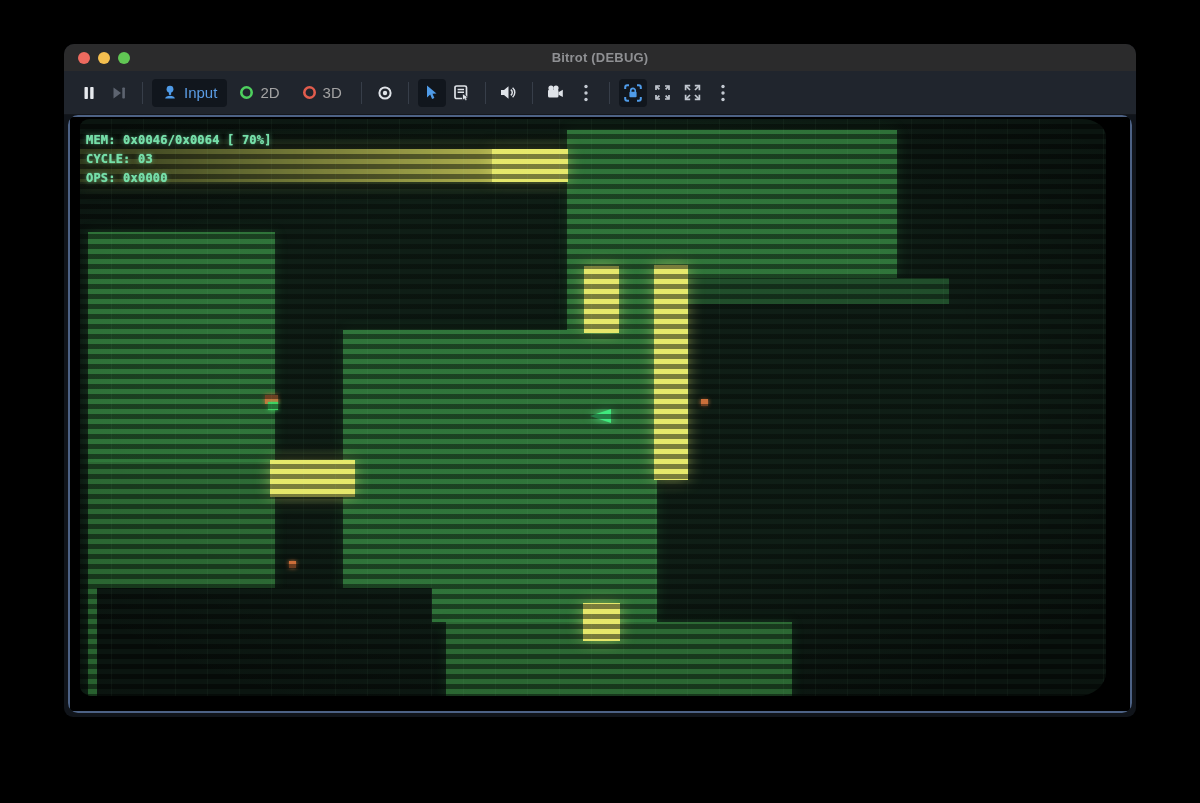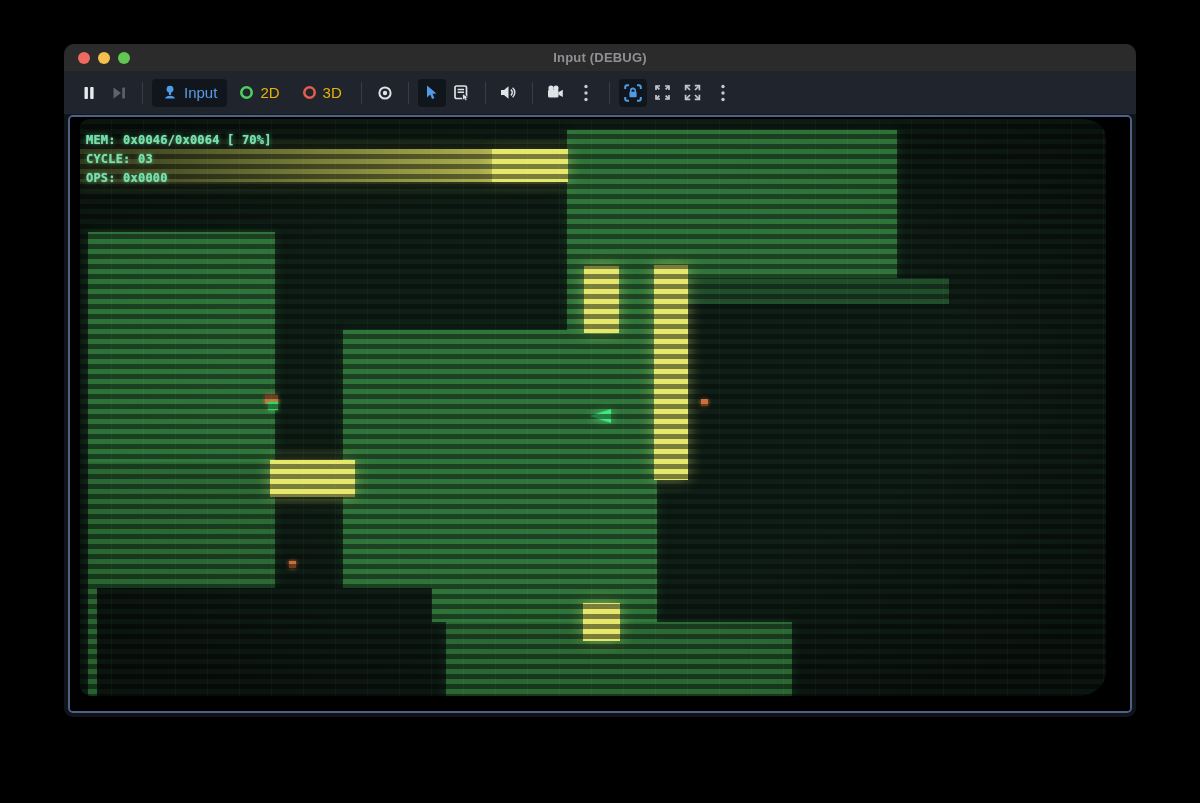--- a/index.html
+++ b/index.html
@@ -16,29 +16,29 @@
   .traffic { position:absolute; left:14px; top:0; height:100%;
              display:flex; align-items:center; gap:8px; }
   .light { width:12px; height:12px; border-radius:50%; }
 
   
   .toolbar { height:44px; background:#20252d; display:flex; align-items:center;
              padding:0 10px; border-bottom:1px solid #14171c; }
   .tb-btn { height:28px; min-width:28px; display:flex; align-items:center;
             justify-content:center; border-radius:4px; margin:0 1px; cursor:default; }
   .tb-btn.pressed { background:#11161d; }
-  .tb-btn .lbl { font-size:15px; color:#eab308; margin-left:6px; }
+  .tb-btn .lbl { font-size:15px; color:#a3a3a3; margin-left:6px; }
   .tb-btn .lbl.blue { color:#5b9ce4; }
   .tb-sep { width:1px; height:22px; background:#373e49; margin:0 8px; flex:0 0 1px; }
   .tb-btn svg { display:block; }
   .pad { padding:0 10px; }
 
   
   .viewport { position:absolute; left:4px; right:4px; top:71px; bottom:4px;
-              border:2px solid #4d6285; border-radius:5px; background:#000; }
+              border:2px solid #4d6285; border-radius:10px; background:#000; }
   .vp-inner { position:absolute; inset:0; background:#000; border-radius:3px; overflow:hidden; }
 
   
   .crt { position:absolute; left:10px; top:2px; right:24px; bottom:15px;
          background:#0b1510; overflow:hidden;
          border-radius:10px 24px 28px 12px / 8px 18px 24px 10px; }
   .blocks { position:absolute; inset:0; filter:blur(0.5px); }
   .blk { position:absolute; }
   .b-green  { background:#2d6f36; box-shadow:0 0 12px rgba(70,190,90,.18); }
   .b-green2 { background:#2a6531; box-shadow:0 0 12px rgba(70,190,90,.15); }
@@ -65,21 +65,21 @@
 <body>
 
 <div class="window">
 
   <div class="titlebar">
     <div class="traffic">
       <div class="light" id="tl-close" style="background: rgb(238, 106, 95);"></div>
       <div class="light" id="tl-min" style="background: rgb(245, 191, 79);"></div>
       <div class="light" id="tl-zoom" style="background: rgb(97, 198, 84);"></div>
     </div>
-    <div class="title">Input (DEBUG)</div>
+    <div class="title">Bitrot (DEBUG)</div>
   </div>
 
   <div class="toolbar">
 
     <div class="tb-btn">
       <svg width="14" height="14" viewBox="0 0 14 14">
         <rect x="2.5" y="1" width="3.4" height="12" rx="0.8" fill="#e7eaee"></rect>
         <rect x="8.2" y="1" width="3.4" height="12" rx="0.8" fill="#e7eaee"></rect>
       </svg>
     </div>

